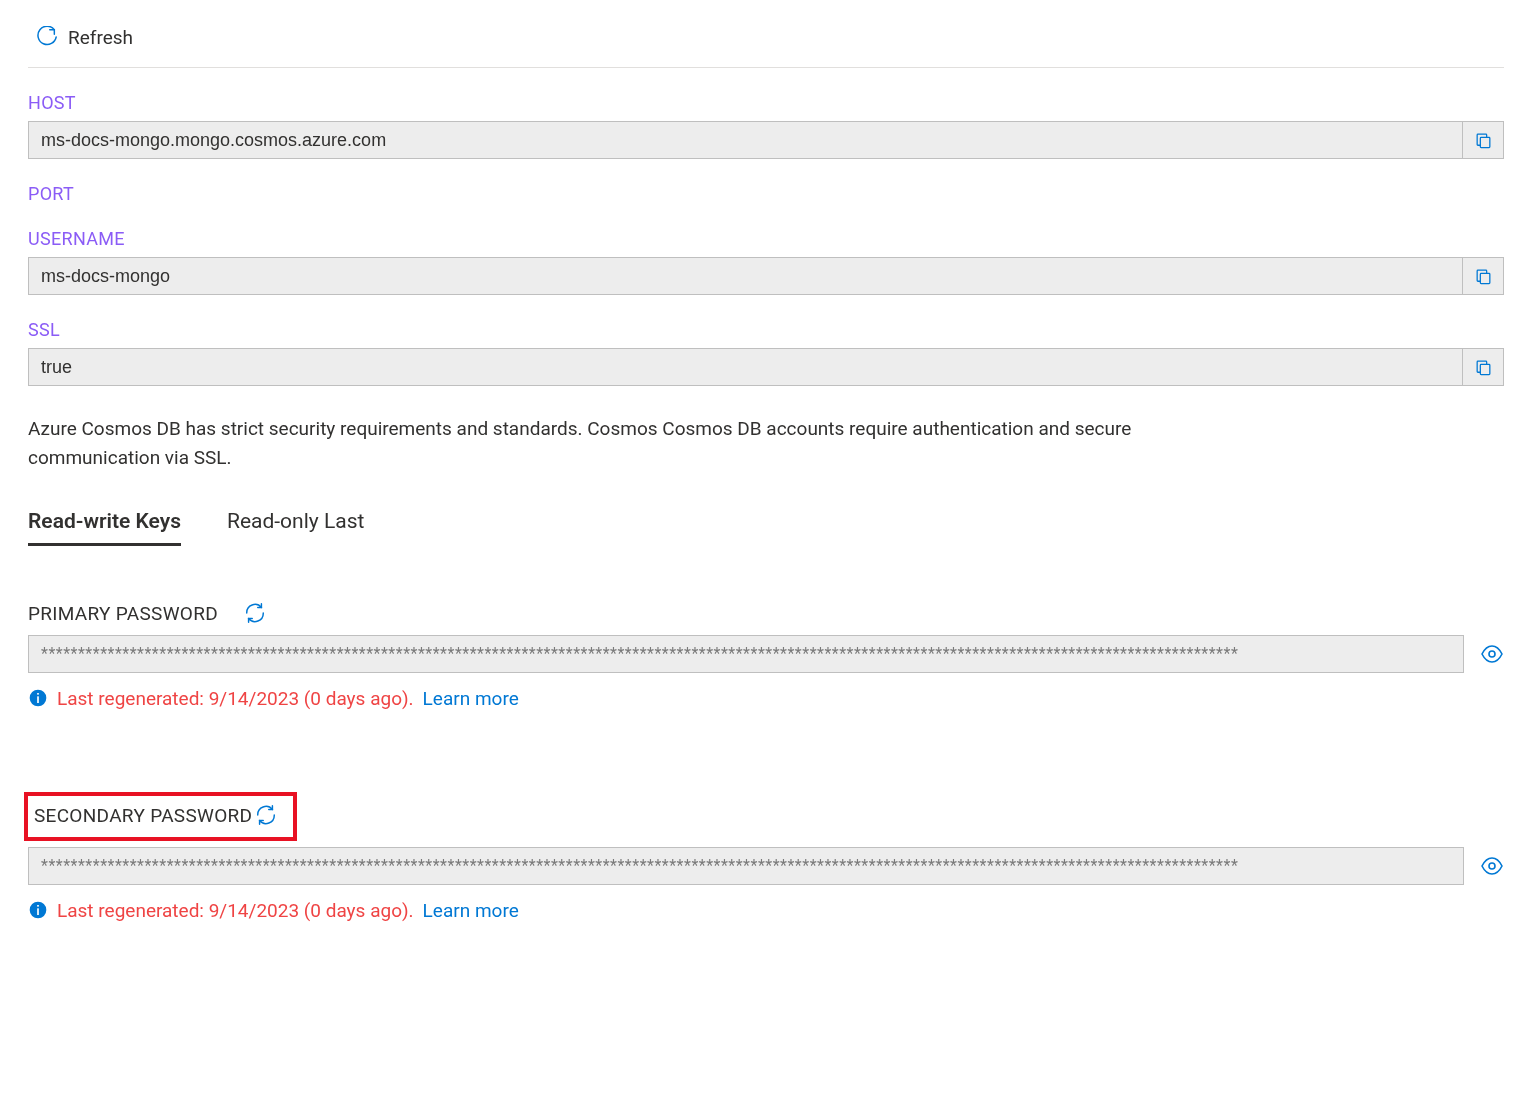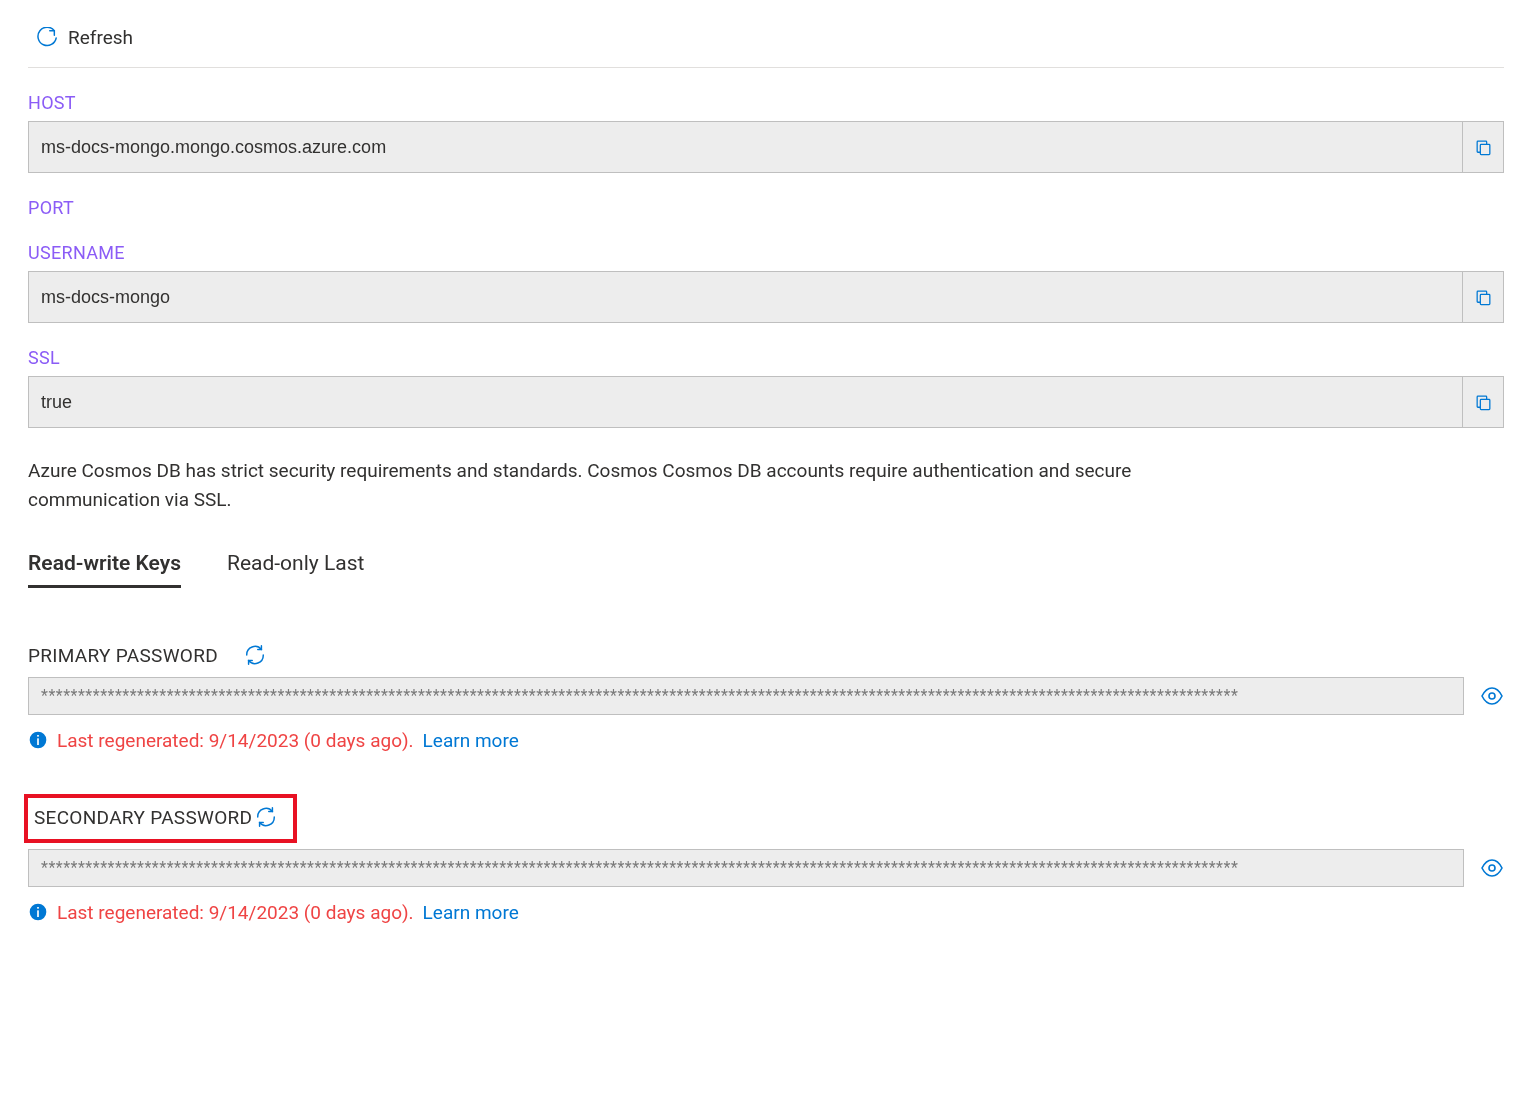--- a/index.html
+++ b/index.html
@@ -12,42 +12,42 @@
 
     .toolbar {
       display:flex;
       align-items:center;
       gap:10px;
       padding:6px 4px 18px 8px;
       border-bottom:1px solid #e1dfdd;
     }
     .toolbar-btn {
       display:inline-flex;
-      align-items:flex-end;
+      align-items:flex-start;
       gap:10px;
       cursor:pointer;
       font-size:19px;
       color:#323130;
     }
     .toolbar-btn svg { color:#0078d4; }
 
     .field-block { margin-top:24px; }
     .field-label {
       font-size:18px;
       letter-spacing:0.3px;
       color:#8b5cf6;
       margin-bottom:8px;
     }
     .field-row { display:flex; align-items:stretch; }
     .field-input {
       flex:1;
       background:#ededed;
       border:1px solid #bfbfbf;
       border-right:none;
-      height:52px;
+      height:38px;
       line-height:36px;
       padding:0 12px;
       font-size:18px;
       color:#323130;
       outline:none;
       cursor:text;
     }
     .copy-cell {
       width:42px;
       background:#ededed;
@@ -137,20 +137,21 @@
 
     
     .highlight-box {
       border:4px solid #e81123;
       padding:8px 16px 10px 0;
       display:inline-flex;
       align-items:center;
       gap:3px;
       margin-left:-4px;
       margin-bottom:6px;
+      margin-top:40px;
     }
   </style>
 </head>
 <body>
 
 <div class="toolbar">
   <div class="toolbar-btn">
     <svg width="22" height="22" viewBox="0 0 24 24" fill="none" stroke="currentColor" stroke-width="1.6">
       <path d="M20 4 A10 10 0 1 0 22 12" stroke-linecap="round"></path>
       <path d="M15 4 L20 4 L20 9" stroke-linecap="round" stroke-linejoin="round"></path>

